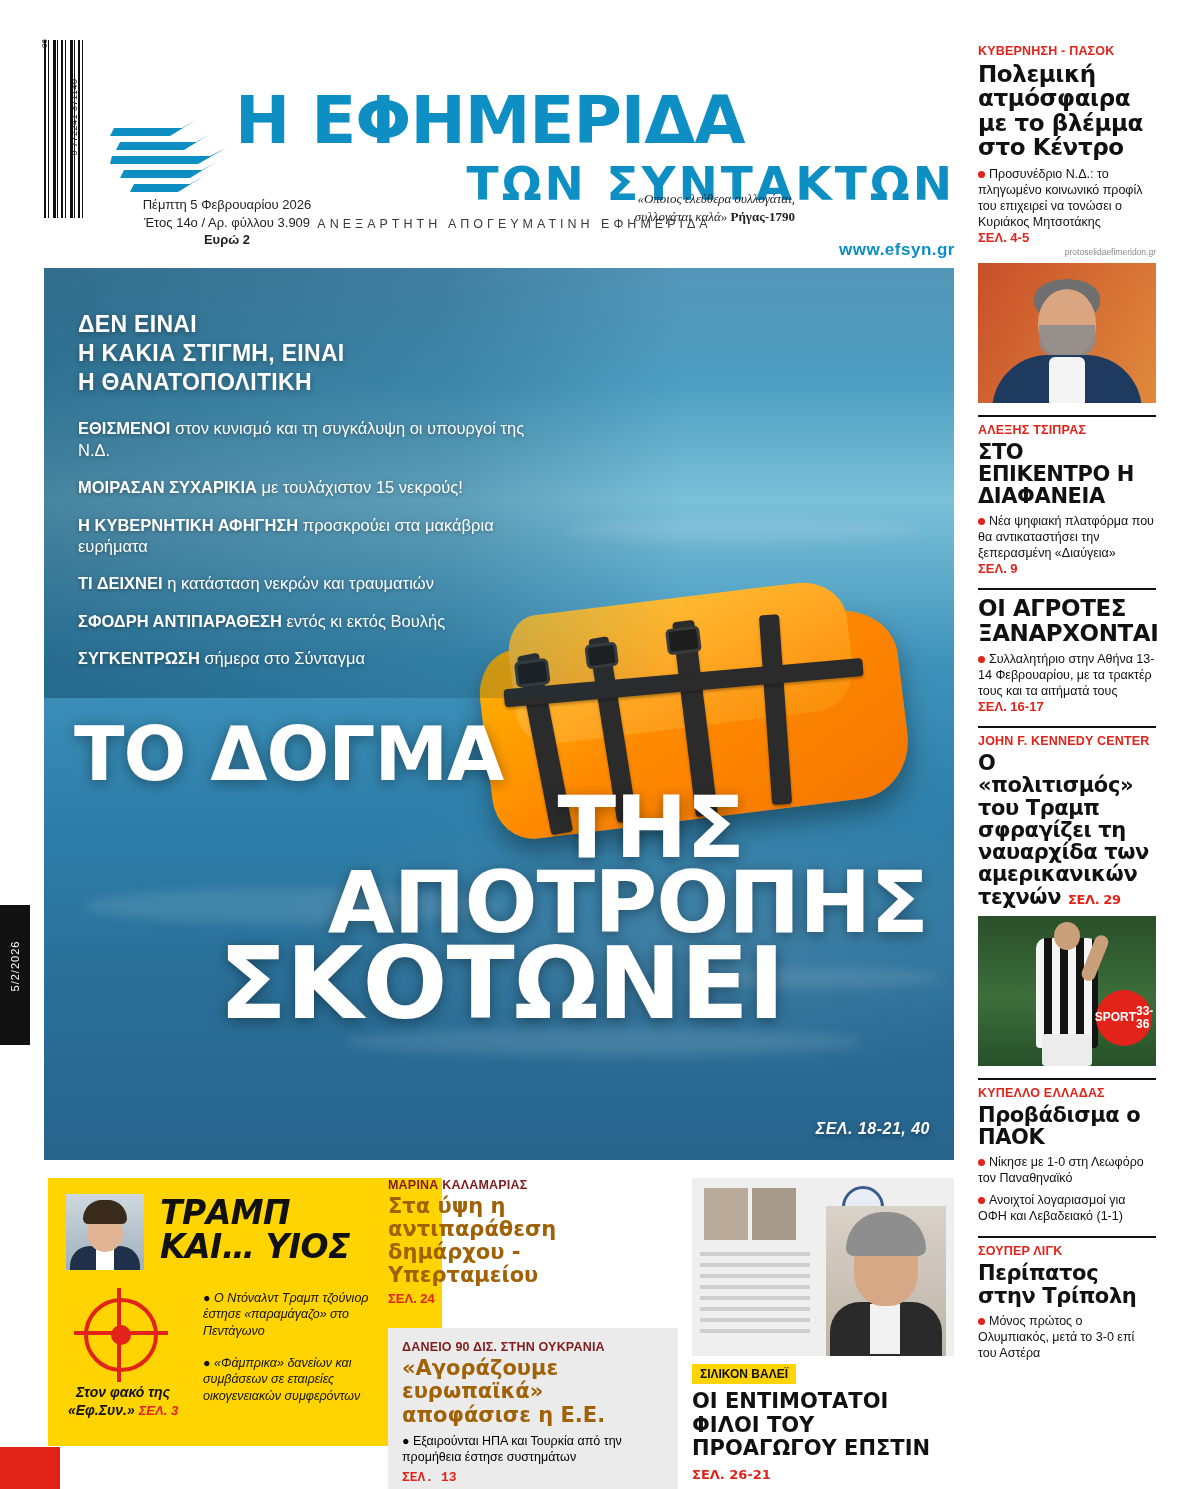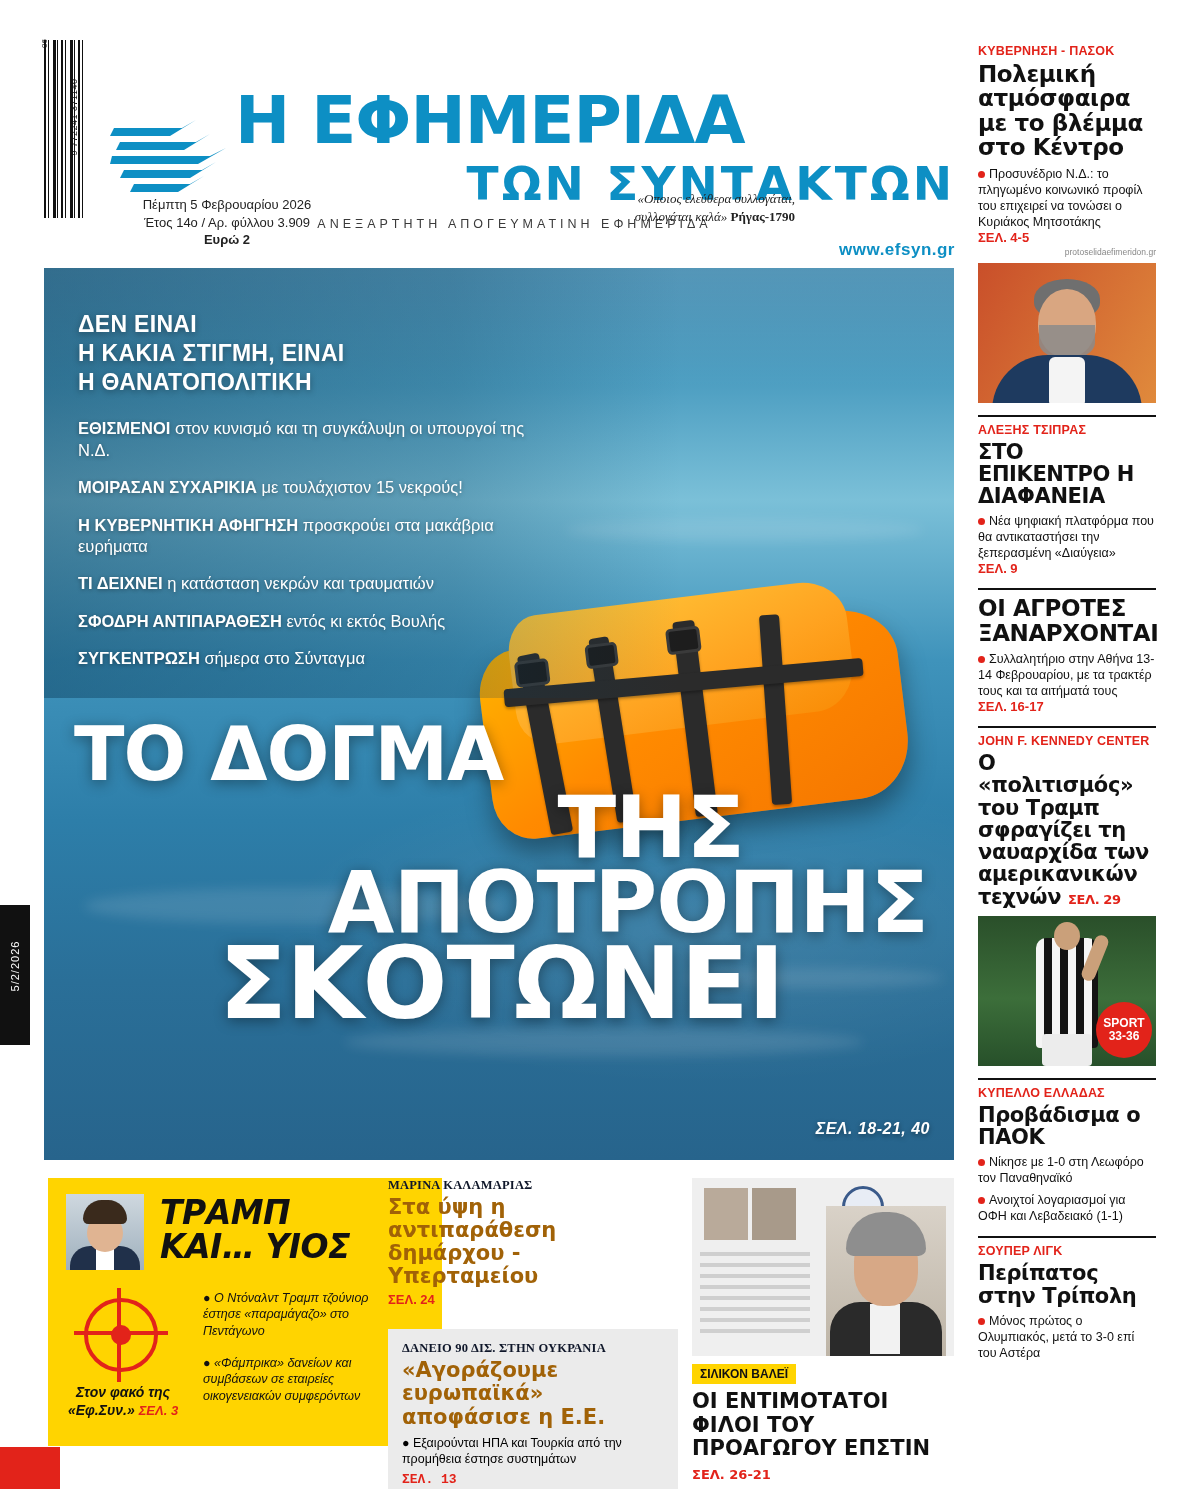--- a/index.html
+++ b/index.html
@@ -208,23 +208,23 @@
   }
   .sp-arm {
     position:absolute; left:110px; top:18px; width:14px; height:48px;
     background:#caa07a; border-radius:8px; transform:rotate(22deg);
   }
   .sp-legs {
     position:absolute; left:64px; top:118px; width:50px; height:32px;
     background:#ececec; border-radius:4px;
   }
   .sport-badge {
-    position:absolute; right:4px; bottom:8px; width:56px; height:56px; border-radius:50%;
+    position:absolute; right:4px; bottom:20px; width:56px; height:56px; border-radius:50%;
     background:#e2231a; color:#fff; font-weight:bold; font-size:12px;
-    display:flex; flex-direction:column; align-items:center; justify-content:center;
+    display:flex; flex-direction:row; align-items:center; justify-content:center;
     line-height:1.1;
   }
 
   
   .bottom { position:absolute; left:44px; top:1178px; width:910px; height:268px; }
   .box-yellow {
     position:absolute; left:4px; top:0; width:394px; height:268px; background:#ffd400;
     padding:14px 16px;
     font-style:italic;
   }
@@ -253,21 +253,21 @@
   }
   .lens-cross-h { position:absolute; left:-10px; top:33px; width:94px; height:4px; background:#e2231a; }
   .lens-cross-v { position:absolute; left:33px; top:-10px; width:4px; height:94px; background:#e2231a; }
   .lens-dot { position:absolute; left:27px; top:27px; width:20px; height:20px; background:#e2231a; border-radius:50%; }
   .lens-cap {
     position:absolute; left:10px; top:206px; width:130px; text-align:center;
     font-weight:bold; font-size:14px; line-height:1.25; color:#111;
   }
 
   .col2 { position:absolute; left:344px; top:0; width:290px; }
-  .b-label { color:#0f172a; font-weight:bold; font-size:12.5px; letter-spacing:.2px;font-family:Liberation Serif, serif; }
+  .b-label { color:#7f1d1d; font-weight:bold; font-size:12.5px; letter-spacing:.2px; }
   .b-head {
     font-family:"DejaVu Sans", sans-serif; font-weight:bold; font-size:21px;
     line-height:1.1; color:#a16207; margin-top:3px;
   }
   .box-grey {
     background:#ebebeb; padding:12px 14px; margin-top:22px;
   }
   .b-body { font-size:12.5px; line-height:1.3; margin-top:6px; }
 
   .col3 { position:absolute; left:648px; top:0; width:262px; }

